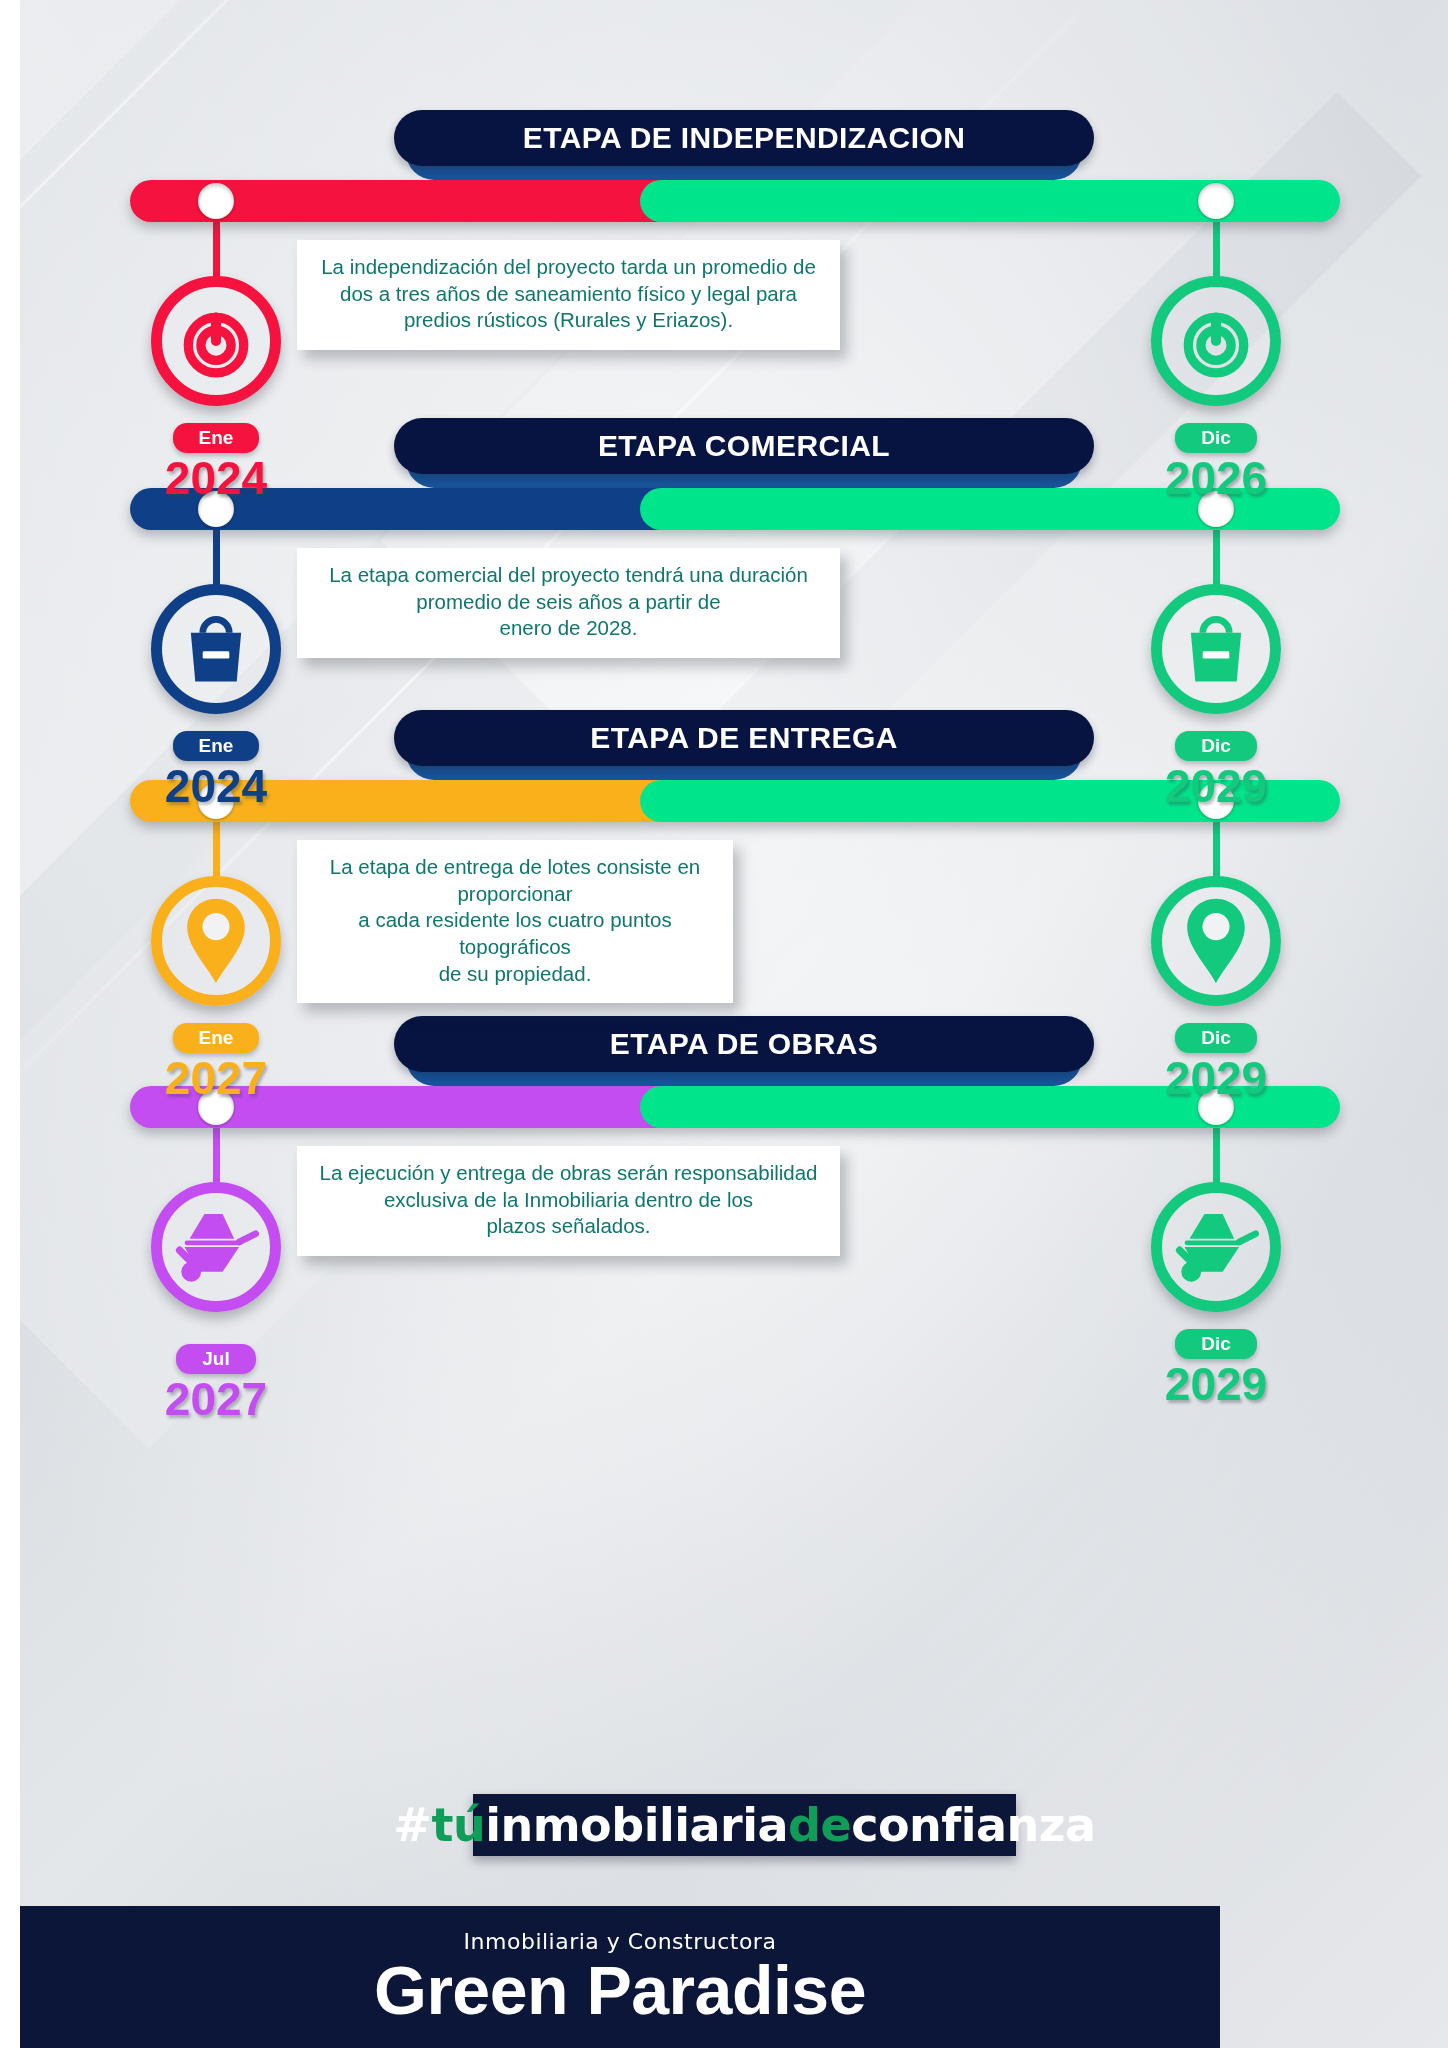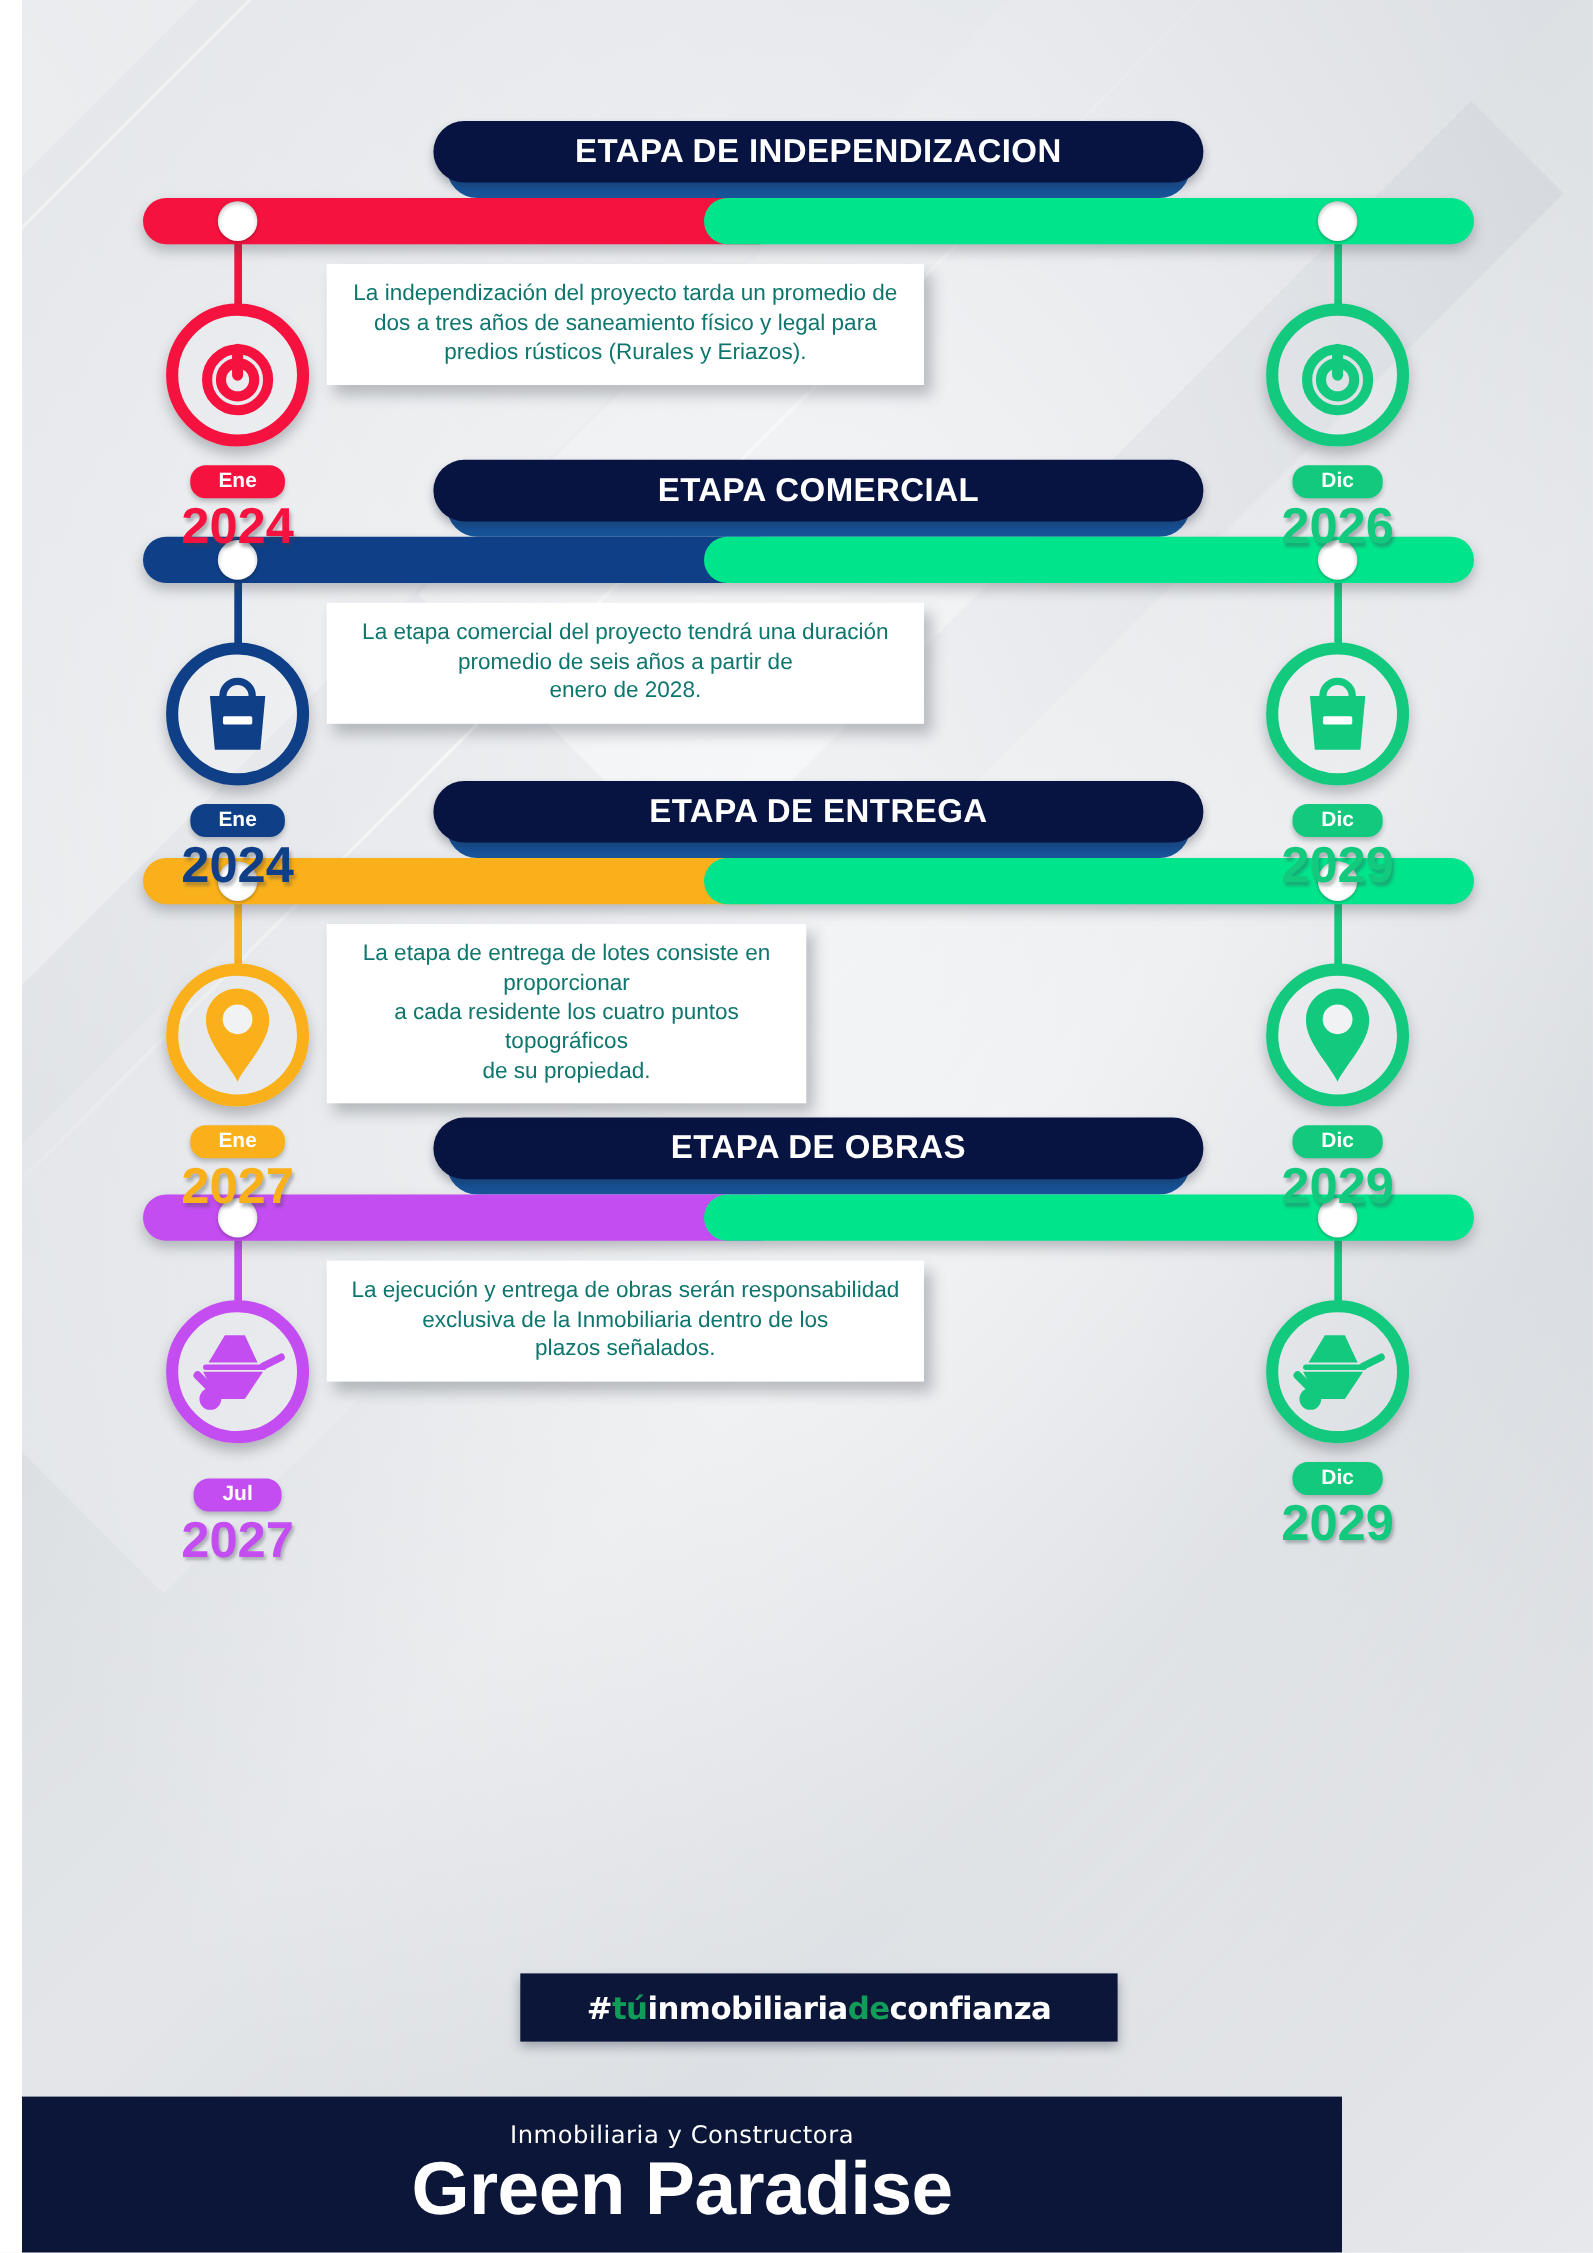--- a/index.html
+++ b/index.html
@@ -134,21 +134,21 @@
 
   
   #hashtag-bar {
     position:absolute; left:453px; top:1794px;
     width:543px; height:62px; background:#0b1638;
     display:flex; align-items:center; justify-content:center;
     box-shadow:0 5px 10px rgba(30,35,55,.35);
     z-index:6;
   }
   #hashtag-bar .ht {
-    font-size:28px; font-weight:bold; letter-spacing:-0.5px;
+    font-size:46px; font-weight:bold; letter-spacing:-0.5px;
     font-family:"DejaVu Sans", sans-serif;
   }
   .ht .w { color:#ffffff; }
   .ht .g { color:#0f9d58; }
 
   
   #footer {
     position:absolute; left:0; bottom:0; width:1200px; height:142px;
     background:#0b1638; z-index:6;
     display:flex; flex-direction:column; align-items:center; justify-content:center;

